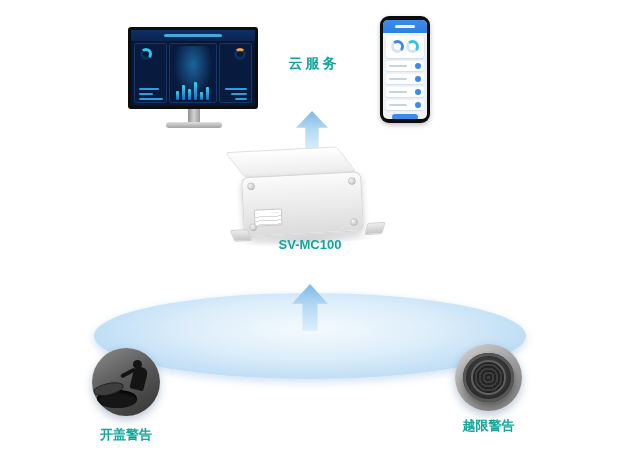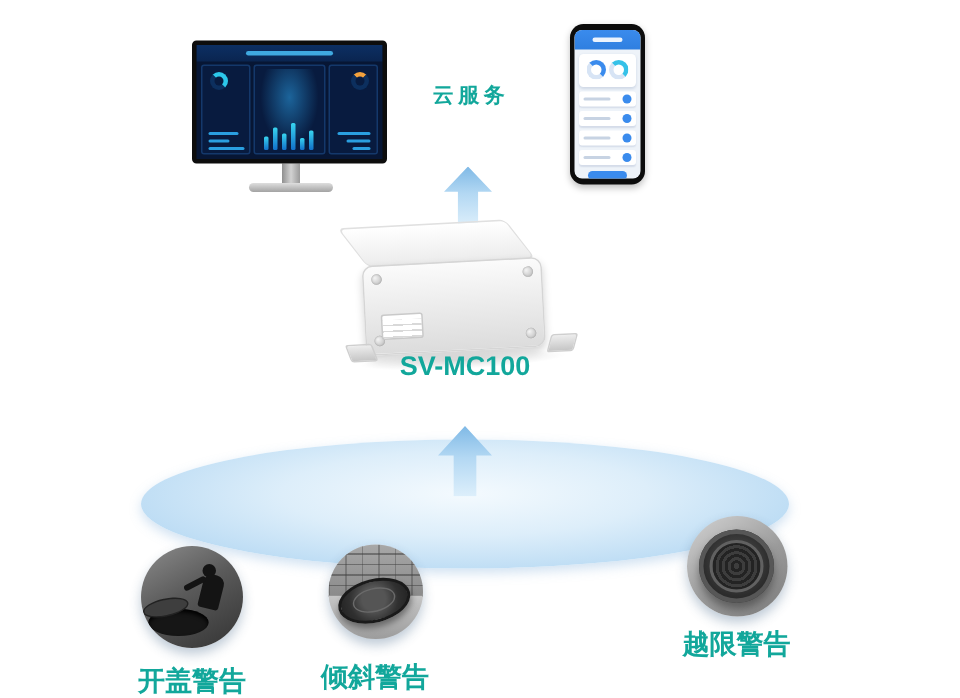--- a/index.html
+++ b/index.html
@@ -1,21 +1,21 @@
 <!DOCTYPE html>
 <html><head>
 <meta charset="utf-8">
 <style>
   * { margin:0; padding:0; box-sizing:border-box; }
   html,body { background:#ffffff; }
   .stage { position:relative; width:640px; height:465px; background:#fff; overflow:hidden;
            font-family:"Liberation Sans", sans-serif; }
 
   
-  .teal-label { color:#12a79b; font-weight:bold; font-size:18px; white-space:nowrap; }
+  .teal-label { color:#12a79b; font-weight:bold; font-size:13px; white-space:nowrap; }
 
   
   .monitor { position:absolute; left:128px; top:27px; width:132px; }
   .monitor-screen { width:130px; height:82px; background:#071634; border:3px solid #0d0d0d;
                     border-radius:3px; position:relative; overflow:hidden; }
   .dash-header { height:11px; background:linear-gradient(#0c2f63,#0a2550);
                  display:flex; align-items:center; justify-content:center; }
   .dash-title-line { width:58px; height:3px; background:#3fa9e0; border-radius:2px; }
   .dash-body { position:absolute; left:3px; right:3px; top:13px; bottom:3px;
                display:grid; grid-template-columns:1fr 1.5fr 1fr; gap:2px; }
@@ -213,39 +213,31 @@
   </div>
 
   <div class="device-caption">
     <div class="teal-label">SV-MC100</div>
   </div>
 
   <i class="arrow-up arrow-2"></i>
 
   <div class="ground-ellipse"></div>
 
-  <div class="warn-item" style="left:92px;top:364px;align-items:center;">
+  <div class="warn-item" style="left:92px;top:348px;align-items:center;">
     <div class="warn-photo p1">
       <i class="p1-hole"></i>
       <i class="p1-lid"></i>
       <i class="p1-head"></i>
       <i class="p1-body"></i>
       <i class="p1-arm"></i>
     </div>
     <div class="warn-label teal-label" style="margin-top:10px;">开盖警告</div>
   </div>
 
-  <div class="warn-item" style="left:214px;top:363px;">
-    <div class="warn-photo p2">
-      <i class="p2-wall"></i>
-      <i class="p2-ground"></i>
-      <i class="p2-lid"></i>
-    </div>
-    <div class="warn-label teal-label" style="margin-top:13px;">倾斜警告</div>
-  </div>
 
 
   <div class="warn-item" style="left:455px;top:344px;">
     <div class="warn-photo p4">
       <i class="p4-lid"></i>
     </div>
     <div class="warn-label teal-label" style="margin-top:6px;">越限警告</div>
   </div>
 
 </div>

